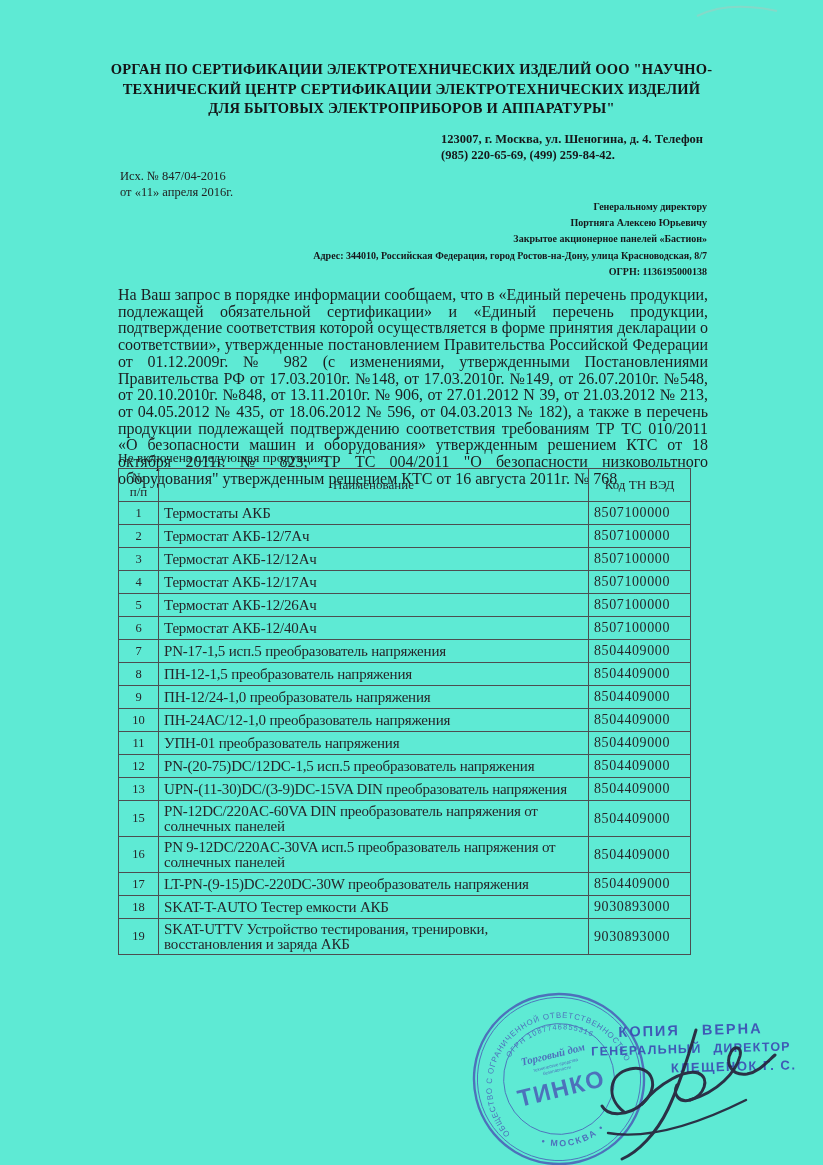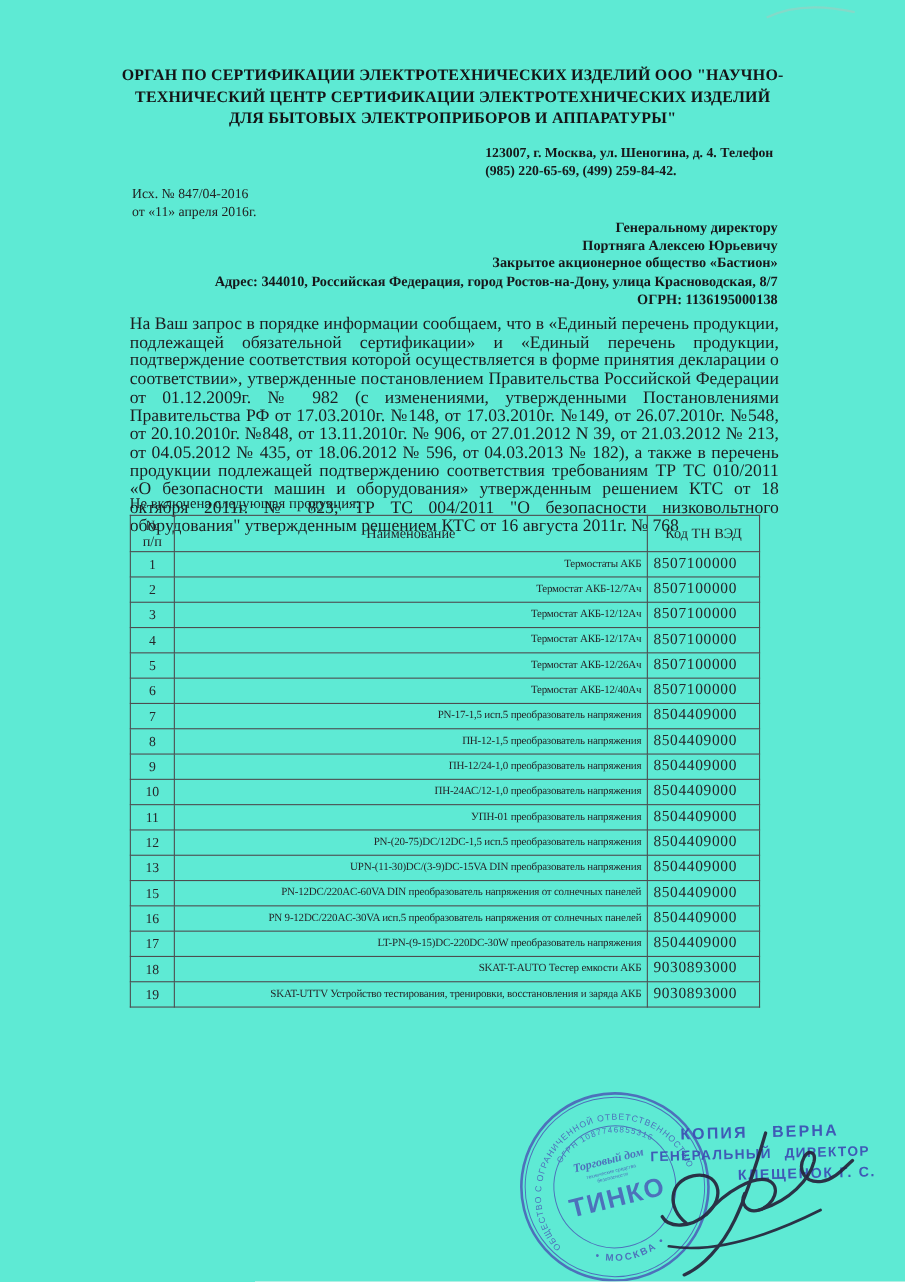--- a/index.html
+++ b/index.html
@@ -21,21 +21,21 @@
   .contact-block{
     position:absolute;top:131px;right:120px;
     text-align:left;font-weight:bold;font-size:12.5px;line-height:16px;color:#17171a;
   }
   .ref-block{
     position:absolute;top:169px;left:120px;
     font-size:12.5px;line-height:15.5px;color:#222;
   }
   .recipient-block{
     position:absolute;top:199px;right:116px;
-    text-align:right;font-weight:bold;font-size:13px;line-height:16.2px;color:#17171a;margin-left:27px;
+    text-align:right;font-weight:bold;font-size:10px;line-height:16.2px;color:#17171a;margin-left:27px;
   }
   .body-paragraph{
     position:absolute;top:287px;left:118px;width:590px;
     font-size:16px;line-height:16.7px;text-align:justify;color:#1d1d20;
   }
   .table-intro{
     position:absolute;top:450px;left:118px;
     font-size:13.4px;color:#1d1d20;
   }
   
@@ -47,21 +47,21 @@
   .products-table td,.products-table th{
     border:1px solid #4d4d50;
     padding:3px 5px;
     vertical-align:middle;
   }
   .col-num{width:40px;}
   .col-name{width:430px;}
   .col-code{width:102px;}
   .products-table th{font-weight:normal;font-size:13px;text-align:center;padding:2px 4px;line-height:14px;}
   .cell-num{text-align:center;font-size:12.5px;}
-  .cell-name{text-align:right;font-size:10px;letter-spacing:-0.2px;line-height:14.5px;}
+  .cell-name{text-align:left;font-size:15px;letter-spacing:-0.2px;line-height:14.5px;}
   .cell-code{font-size:14px;letter-spacing:.6px;}
   
   .round-stamp{
     position:absolute;left:470px;top:990px;width:178px;height:178px;
     transform:rotate(-14deg);opacity:.82;
   }
   .copy-stamp{
     position:absolute;left:582px;top:1022px;width:218px;
     font-family:"Liberation Sans","DejaVu Sans",sans-serif;
     font-weight:bold;color:#3d4eb4;transform:rotate(-1.5deg);opacity:.92;
@@ -94,21 +94,21 @@
   </div>
 
   <div class="ref-block">
     <div>Исх. № 847/04-2016</div>
     <div>от «11» апреля 2016г.</div>
   </div>
 
   <div class="recipient-block">
     <div>Генеральному директору</div>
     <div>Портняга Алексею Юрьевичу</div>
-    <div>Закрытое акционерное общество «Бастион»</div>
+    <div>Закрытое акционерное панелей «Бастион»</div>
     <div>Адрес: 344010, Российская Федерация, город Ростов-на-Дону, улица Красноводская, 8/7</div>
     <div>ОГРН: 1136195000138</div>
   </div>
 
   <div class="body-paragraph">На Ваш запрос в порядке информации сообщаем, что в «Единый перечень продукции, подлежащей обязательной сертификации» и «Единый перечень продукции, подтверждение соответствия которой осуществляется в форме принятия декларации о соответствии», утвержденные постановлением Правительства Российской Федерации от 01.12.2009г. № 982 (с изменениями, утвержденными Постановлениями Правительства РФ от 17.03.2010г. №148, от 17.03.2010г. №149, от 26.07.2010г. №548, от 20.10.2010г. №848, от 13.11.2010г. № 906, от 27.01.2012 N 39, от 21.03.2012 № 213, от 04.05.2012 № 435, от 18.06.2012 № 596, от 04.03.2013 № 182), а также в перечень продукции подлежащей подтверждению соответствия требованиям ТР ТС 010/2011 «О безопасности машин и оборудования» утвержденным решением КТС от 18 октября 2011г. № 823; ТР ТС 004/2011 "О безопасности низковольтного оборудования" утвержденным решением КТС от 16 августа 2011г. № 768</div>
 
   <div class="table-intro">Не включена следующая продукция:</div>
 
   <table class="products-table">
     <colgroup>

